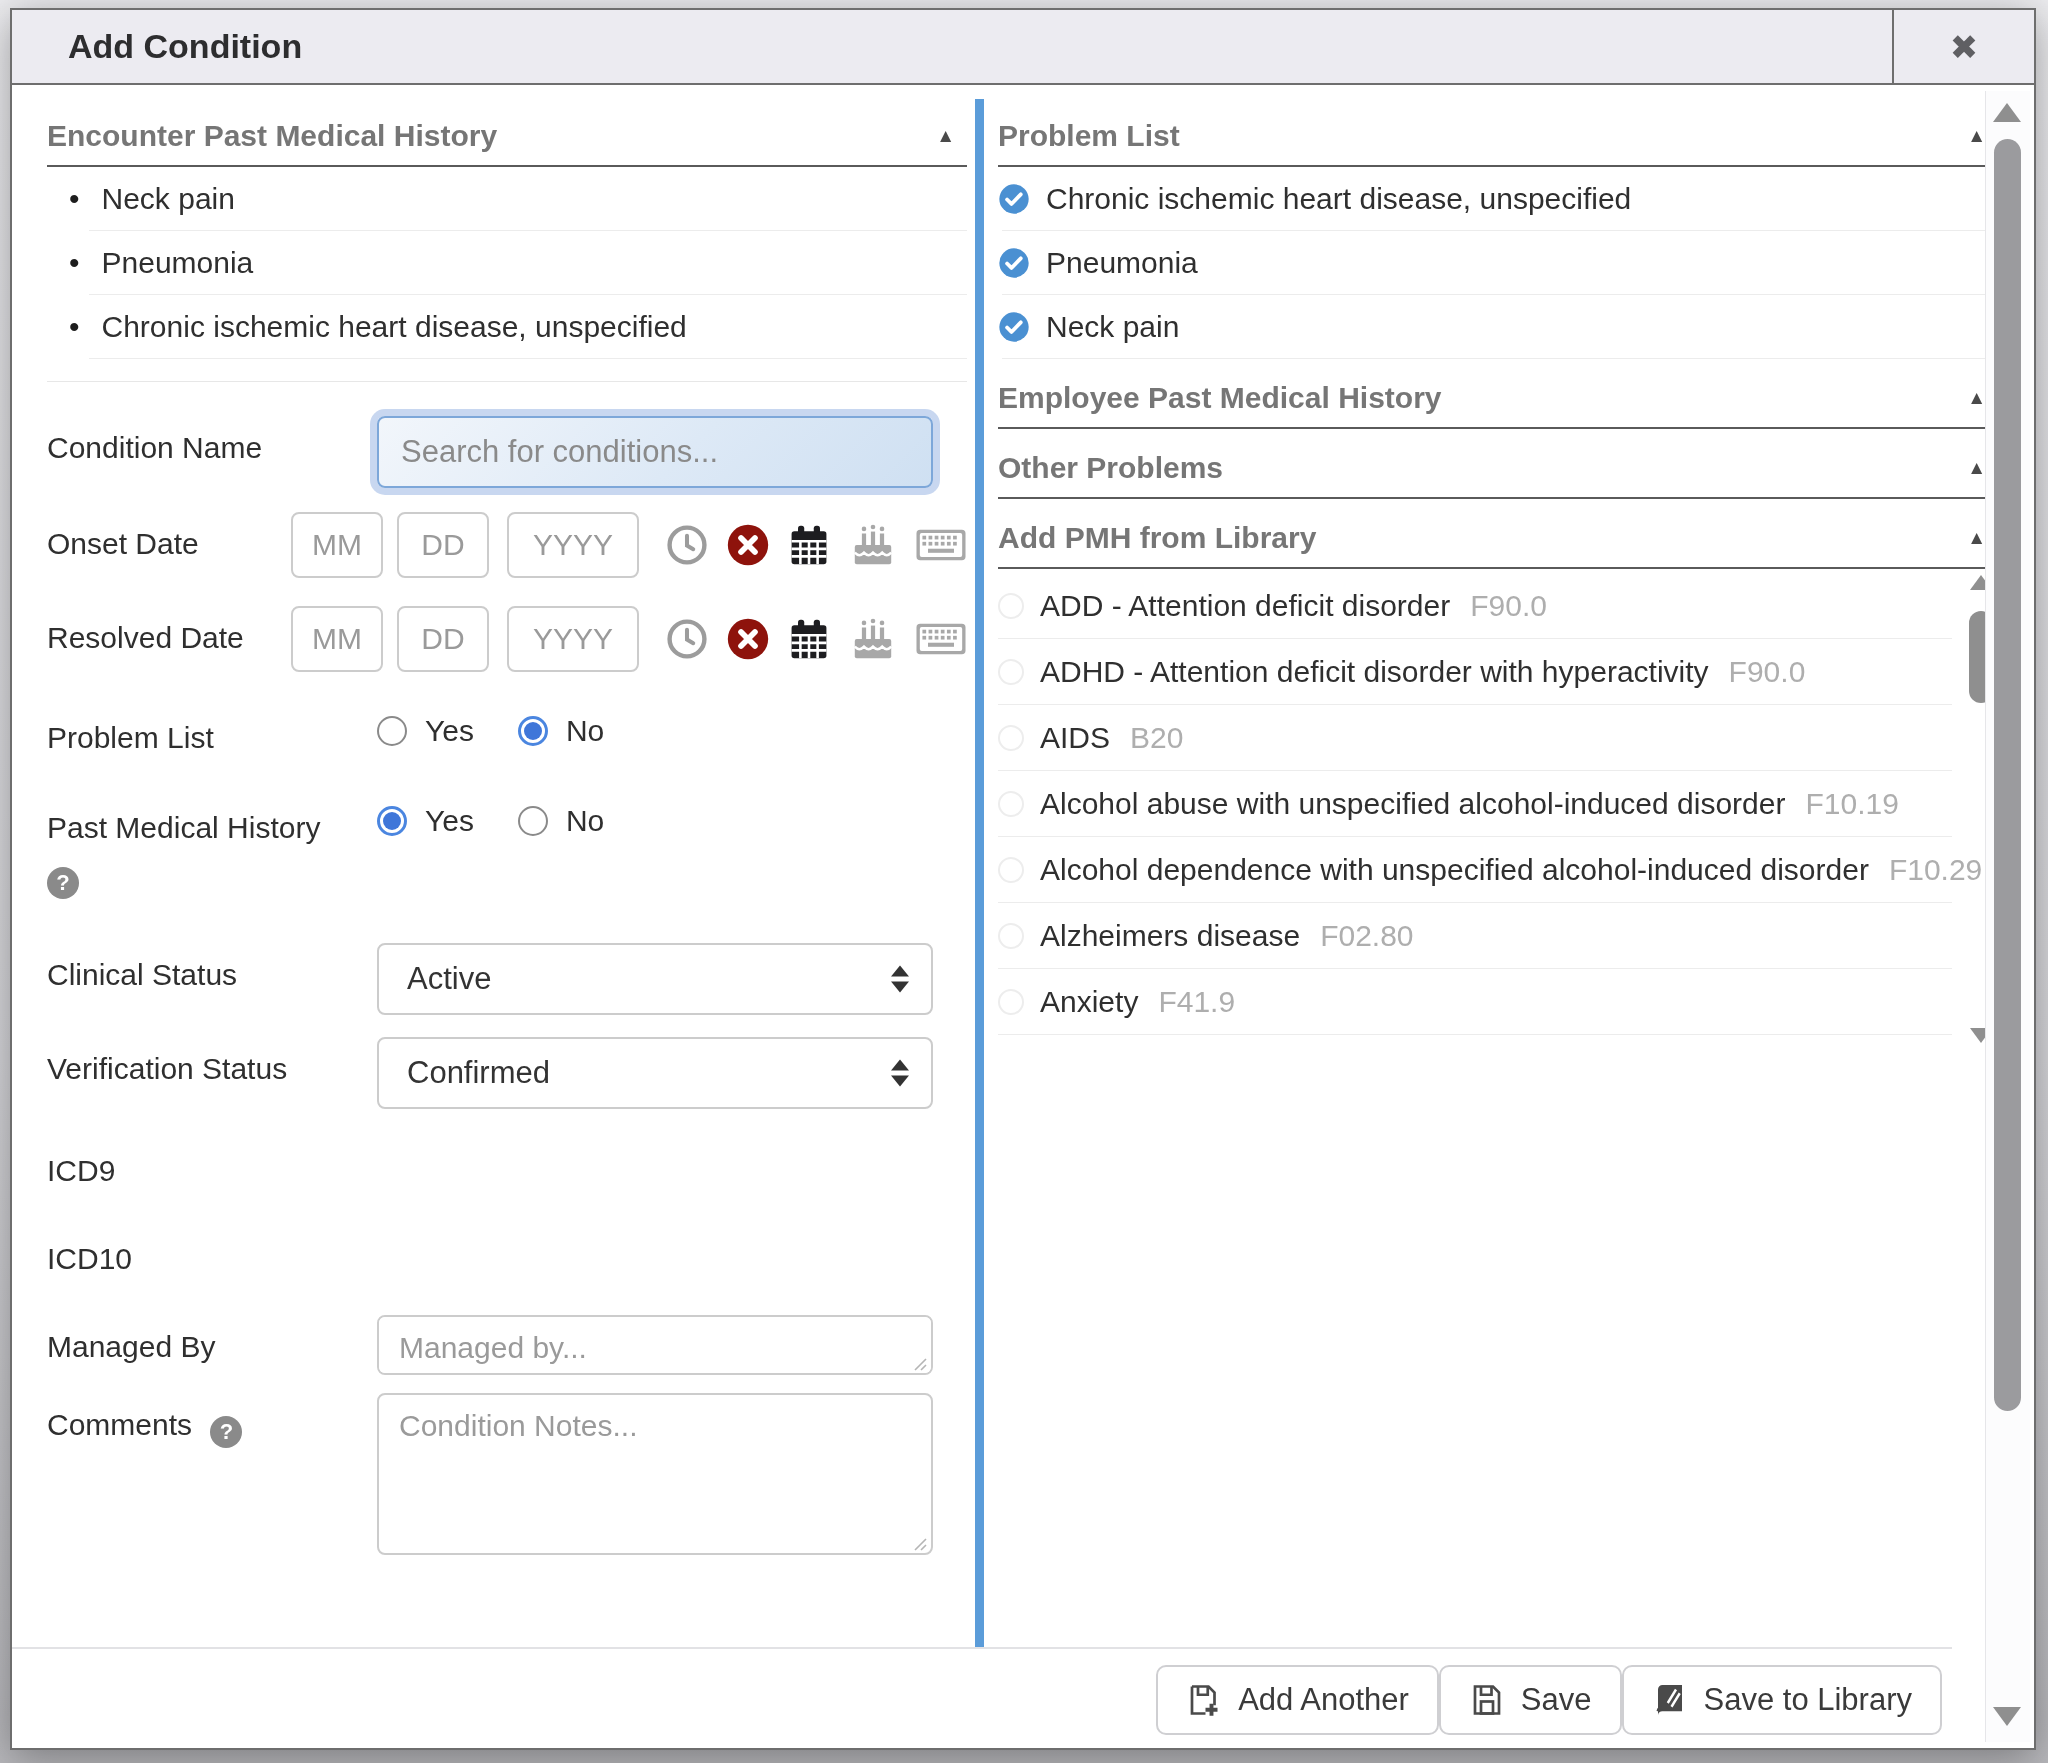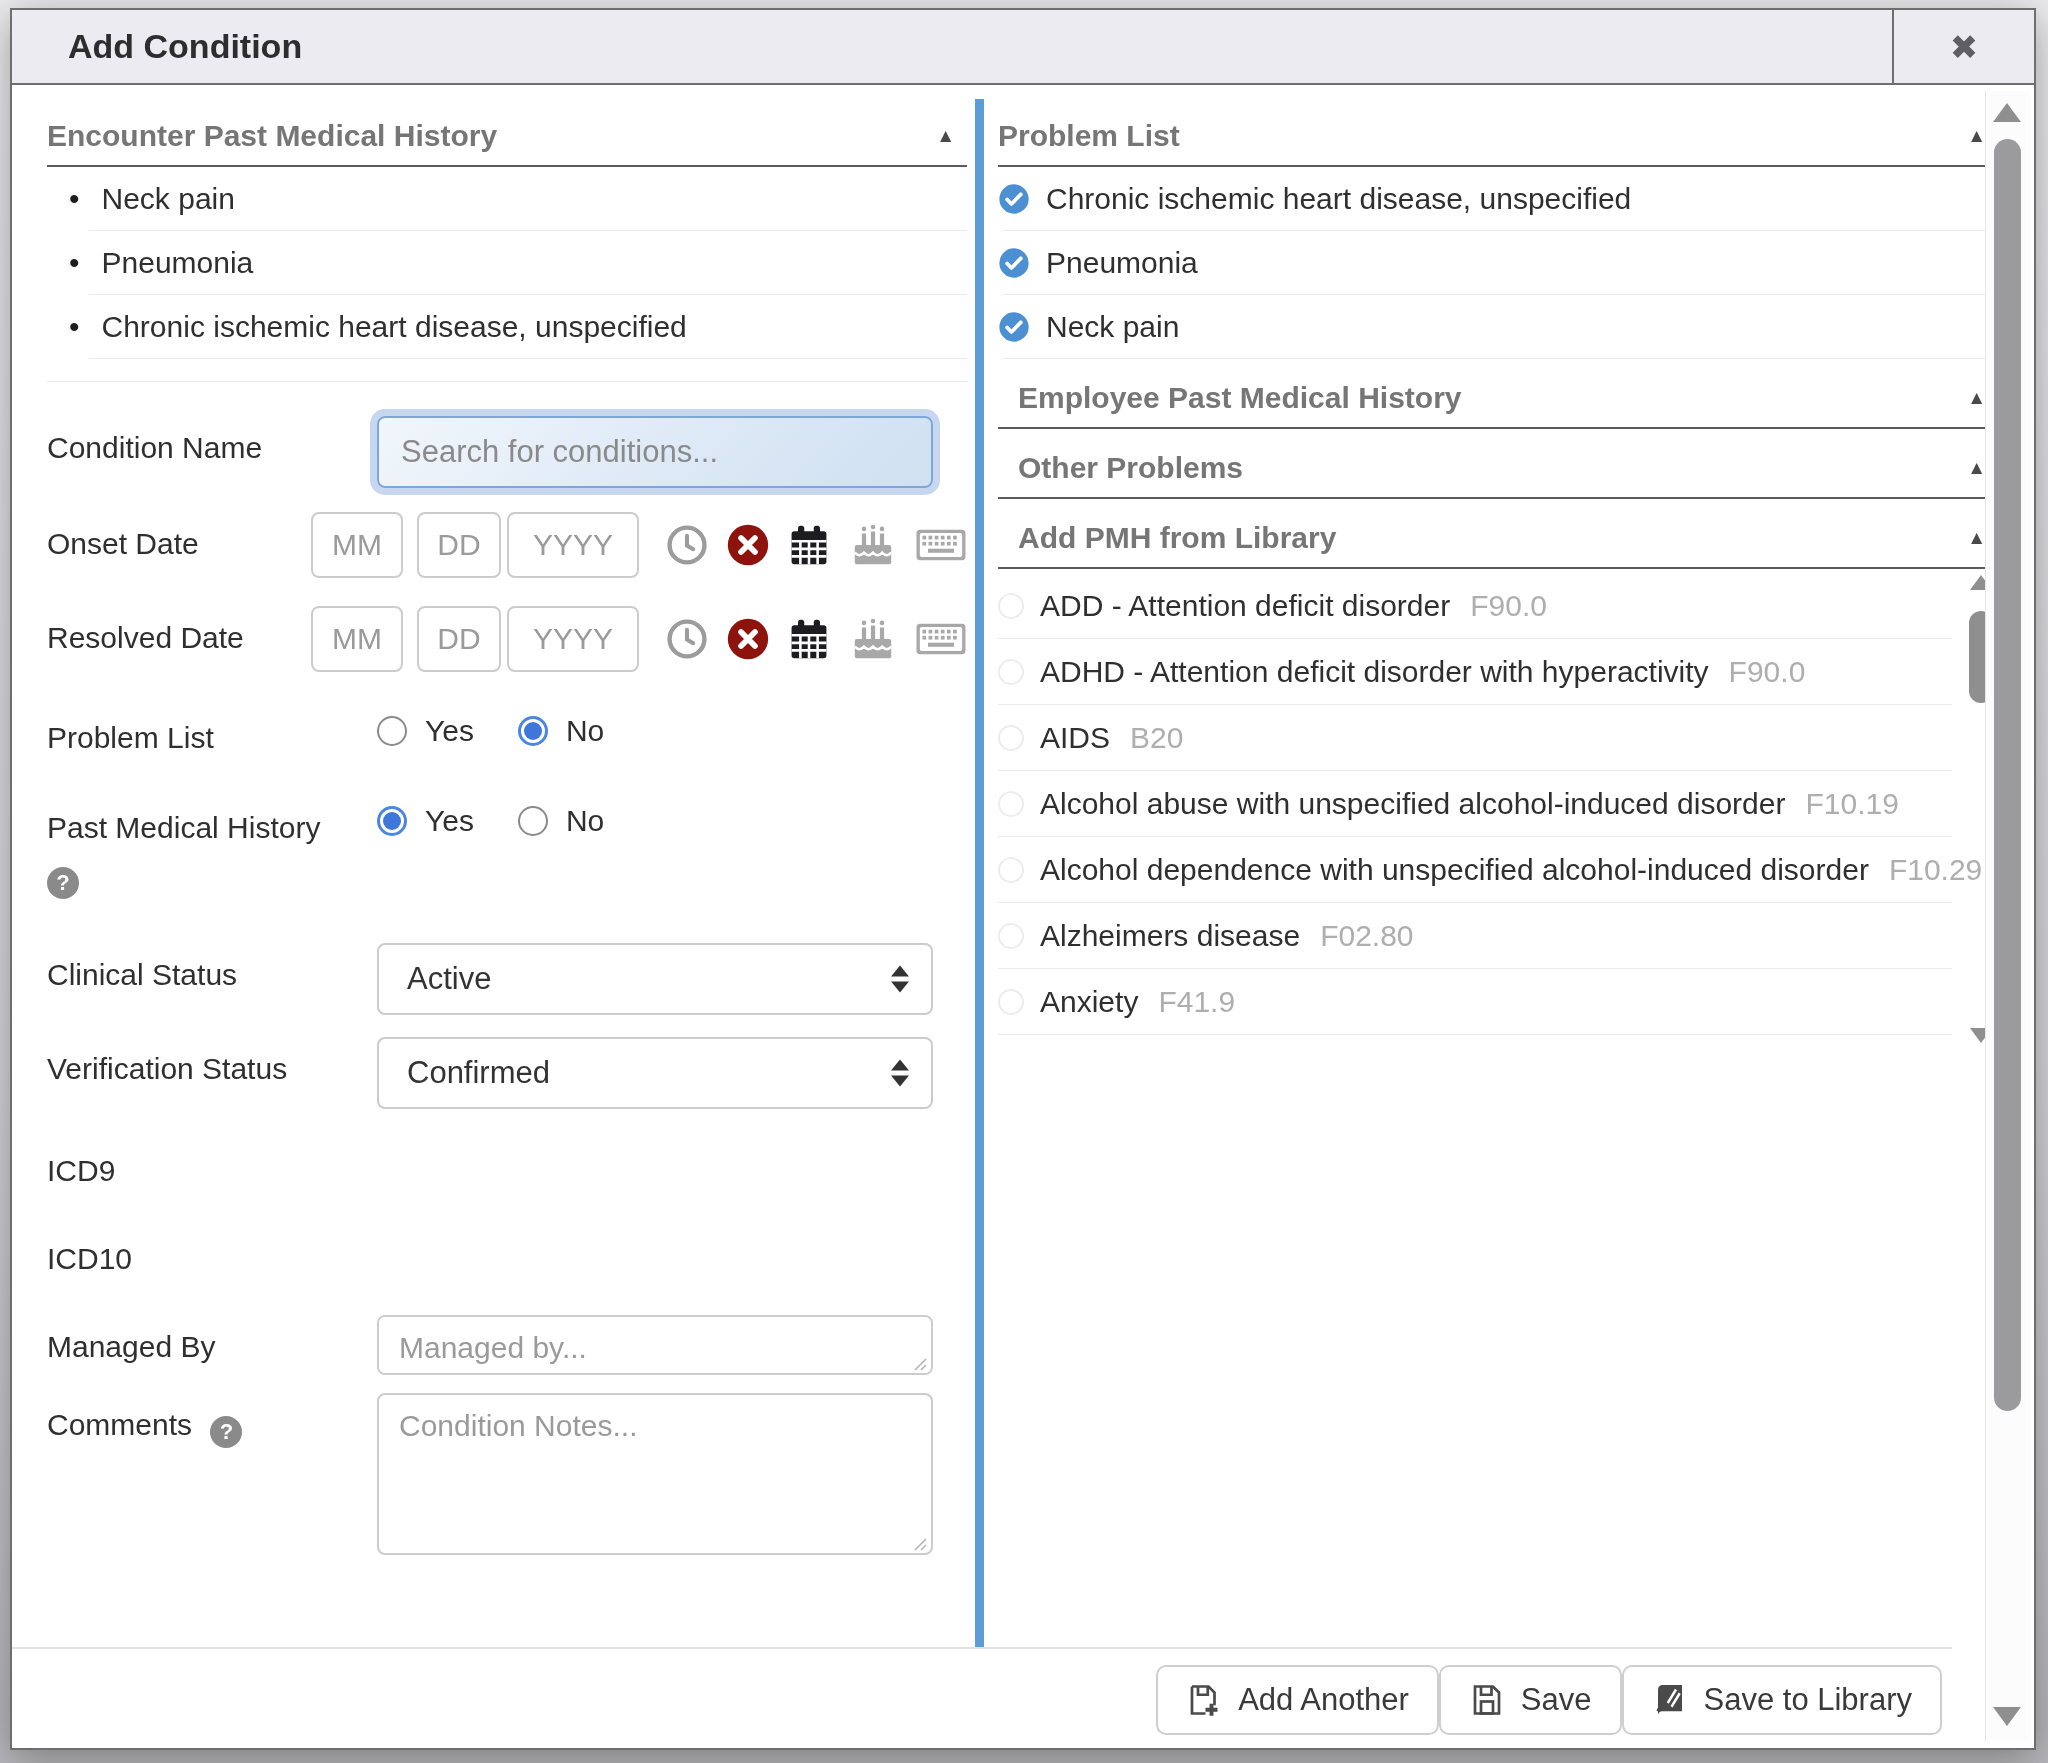--- a/index.html
+++ b/index.html
@@ -51,21 +51,21 @@
     box-shadow:0 0 0 7px rgba(125,160,220,.42);
     font-size:31px;color:#333;padding:0 22px;outline:none;
     font-family:"Liberation Sans","DejaVu Sans",sans-serif;
   }
   .search-input::placeholder{color:#8a8a8a;}
   
   .date-input{height:66px;box-sizing:border-box;border:2px solid #ccc;border-radius:8px;text-align:center;
     font-size:30px;color:#333;outline:none;background:#fff;font-family:"Liberation Sans","DejaVu Sans",sans-serif;}
   .date-input::placeholder{color:#9a9a9a;}
   .w-mm{width:92px;margin-right:14px;}
-  .w-dd{width:84px;margin-right:6px;}
+  .w-dd{width:92px;margin-right:18px;}
   .w-yy{width:132px;}
   .date-icons{display:flex;align-items:center;margin-left:26px;gap:17px;}
   .date-icons .dicon{display:inline-flex;cursor:pointer;}
   
   .radio-group{display:flex;align-items:center;gap:18px;padding-top:8px;}
   .radio{width:30px;height:30px;border-radius:50%;border:2px solid #8a8a8a;background:#fff;box-sizing:border-box;cursor:pointer;position:relative;flex:none;}
   .radio.checked{border:3px solid #4b86e0;}
   .radio.checked::after{content:'';position:absolute;inset:3px;border-radius:50%;background:#3f76d9;}
   .radio-label{font-size:30px;color:#2f2f2f;margin-right:26px;}
   
@@ -86,21 +86,21 @@
     padding:14px 20px;resize:none;outline:none;font-family:"Liberation Sans","DejaVu Sans",sans-serif;background:#fff;}
   .ta::placeholder{color:#9a9a9a;}
   .ta-managed{height:60px;}
   .ta-comments{height:162px;}
   .corner{position:absolute;right:6px;bottom:8px;pointer-events:none;}
   
   .checked-list{list-style:none;margin:0;padding:0;}
   .checked-list li{position:relative;height:64px;display:flex;align-items:center;gap:16px;font-size:30px;color:#2f2f2f;cursor:pointer;}
   .checked-list li::after{content:'';position:absolute;left:4px;right:0;bottom:0;height:1px;background:#ececec;}
   .rsection{margin-top:22px;}
-  .rsection .section-head{padding-top:0;margin-left:20px;}
+  .rsection .section-head{padding-top:0;}
   
   .lib-wrap{position:relative;margin-top:4px;height:478px;overflow:hidden;}
   .lib-list{list-style:none;margin:0;padding:0 46px 0 0;text-align:center;}
   .lib-list li{position:relative;height:66px;display:flex;align-items:center;gap:16px;cursor:pointer;}
   .lib-list li::after{content:'';position:absolute;left:0;right:0;bottom:0;height:1px;background:#ececec;}
   .lib-radio{width:26px;height:26px;border-radius:50%;border:2px solid #ededed;background:#fff;box-sizing:border-box;flex:none;}
   .lib-name{font-size:30px;color:#2f2f2f;white-space:nowrap;}
   .lib-code{font-size:30px;color:#aeaeae;margin-left:4px;}
   
   .lib-scrollbar{position:absolute;right:2px;top:0;bottom:6px;width:30px;}

